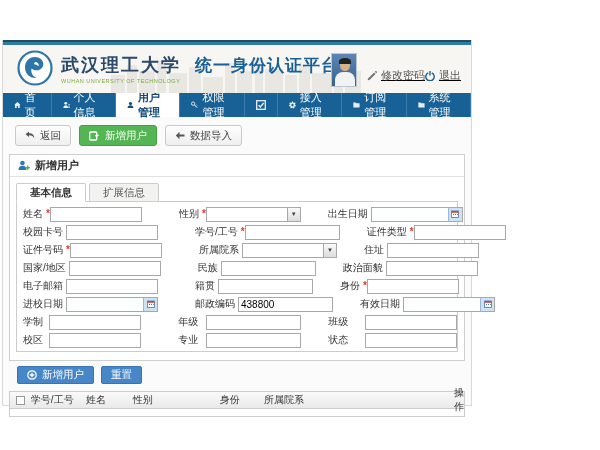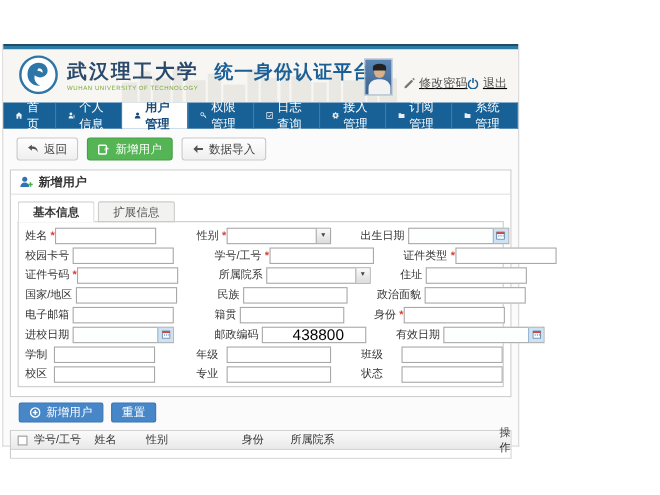--- a/index.html
+++ b/index.html
@@ -55,22 +55,22 @@
   .tab.active { background:#fff; border-bottom-color:#fff; font-weight:bold; color:#333; }
   .fieldset { margin:-1px 6px 8px 6px; border:1px solid #ccc; padding:3px 0 2px 0; position:relative; z-index:1; }
   .frow { display:flex; align-items:center; height:18px; }
   .lab { font-size:10px; color:#333; white-space:nowrap; }
   .lab .star { color:#dd3b2f; font-style:normal; font-weight:bold; margin-left:3px; font-size:10px; }
   .lab1 { width:56px; padding-left:6px; }
   .lab2 { width:53px; margin-left:37px; }
   .lab3 { width:70px; margin-left:27px; }
   .fld { height:15px; border:1px solid #a8a8a8; background:#fff; display:flex; align-items:stretch; }
   .w1 { width:92px; } .w2 { width:95px; } .w3 { width:92px; }
-  .fld input { border:none; outline:none; flex:1; min-width:0; font-size:14px; padding:0 2px;
-               font-family:inherit; background:transparent;margin-left:25px; }
+  .fld input { border:none; outline:none; flex:1; min-width:0; font-size:10px; padding:0 2px;
+               font-family:inherit; background:transparent; }
   .sel-btn { width:13px; display:flex; align-items:center; justify-content:center;
              background:linear-gradient(#fafafa,#dcdcdc); border-left:1px solid #a8a8a8;
              font-size:6px; color:#444; cursor:pointer; }
   .cal-btn { width:14px; display:flex; align-items:center; justify-content:center;
              background:#cfe2f2; border-left:1px solid #9ab8d4; cursor:pointer; }
   .datef { background:#fdfefe; }
 
   .actions { display:flex; gap:7px; margin:5px 0 0 8px; }
   .btn-blue { display:flex; align-items:center; gap:5px; height:18px; padding:0 9px;
               background:#4787c8; border:1px solid #3674b5; border-radius:2px;
@@ -179,21 +179,20 @@
           <circle cx="3" cy="3" r="2.4" fill="none" stroke="currentColor" stroke-width="1.3"></circle>
           <path stroke="currentColor" stroke-width="1.3" fill="none" d="M4.8 4.8 L9 9 M7.3 7.3 L8.6 6 M5.9 5.9 L7.2 4.6"></path>
         </svg>
       <span>权限管理</span>
     </div>
     <div class="nav-item">
       <svg width="10" height="10" viewBox="0 0 10 10">
           <rect x="0.7" y="0.7" width="8.6" height="8.6" fill="none" stroke="currentColor" stroke-width="1.3"></rect>
           <path fill="none" stroke="currentColor" stroke-width="1.4" d="M2.6 5.2 L4.4 7 L7.6 3"></path>
         </svg>
-      <span>日志查询</span>
     </div>
     <div class="nav-item">
       <svg width="10" height="10" viewBox="0 0 10 10">
           <path fill="currentColor" d="M4.2 0 H5.8 L6 1.4 L7.3 2 L8.5 1.2 L9.6 2.4 L8.7 3.6 L9 4.9 L10 5.3 L9.7 6.9 L8.4 6.9 L7.6 8 L8 9.3 L6.6 10 L5.7 8.9 H4.3 L3.4 10 L2 9.3 L2.4 8 L1.6 6.9 L0.3 6.9 L0 5.3 L1 4.9 L1.3 3.6 L0.4 2.4 L1.5 1.2 L2.7 2 L4 1.4 Z"></path>
           <circle cx="5" cy="5" r="1.7" fill="#176197"></circle>
         </svg>
       <span>接入管理</span>
     </div>
     <div class="nav-item">
       <svg width="10" height="10" viewBox="0 0 10 10">

